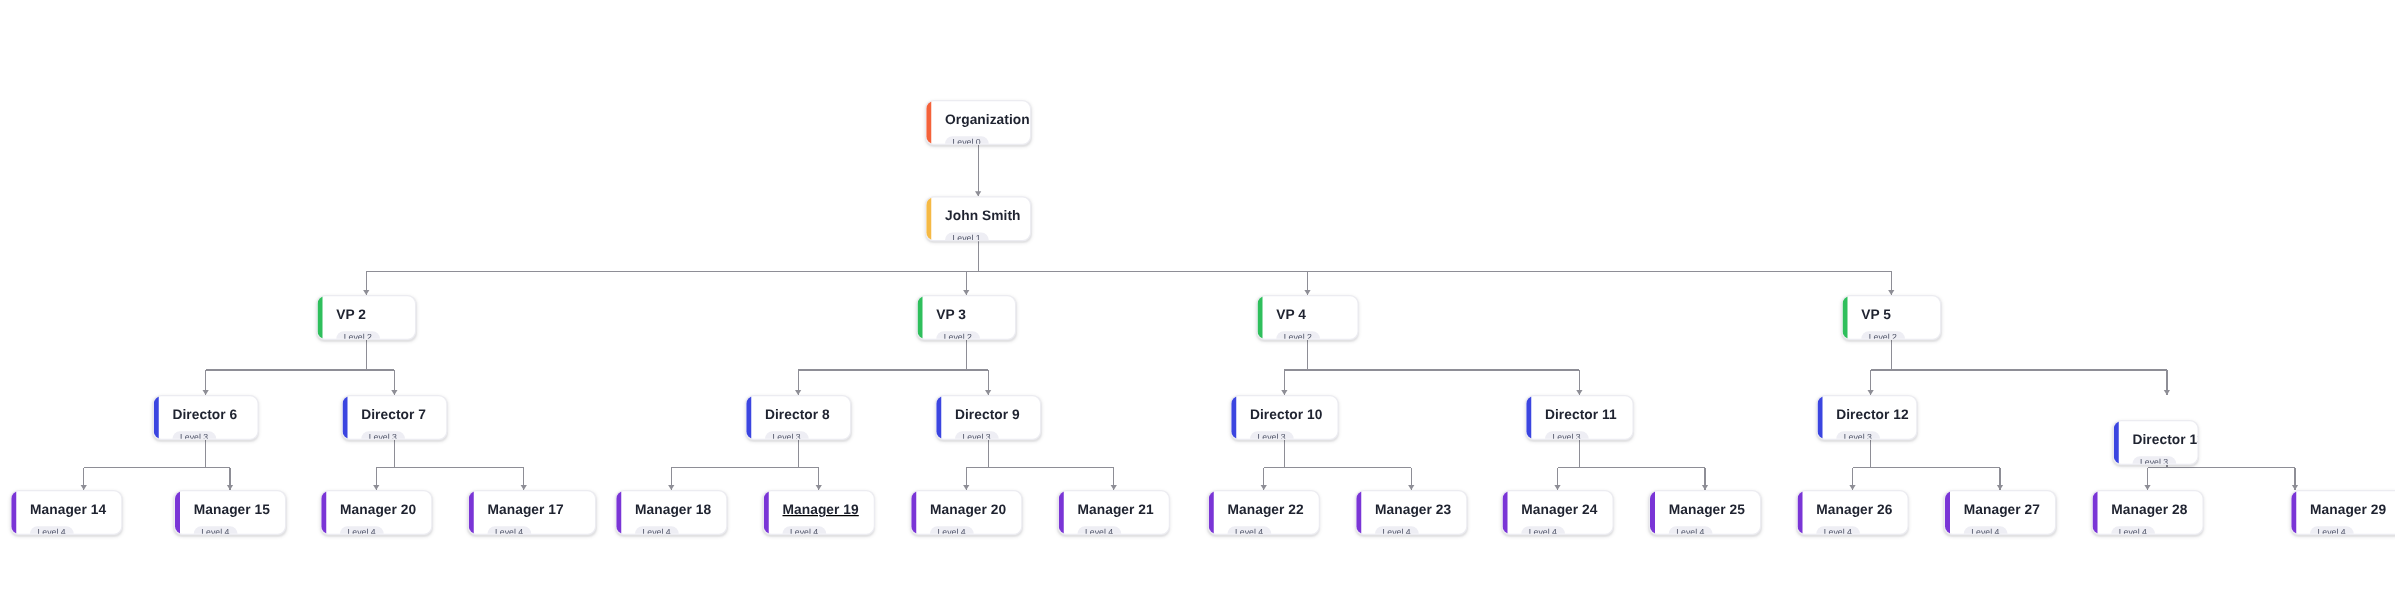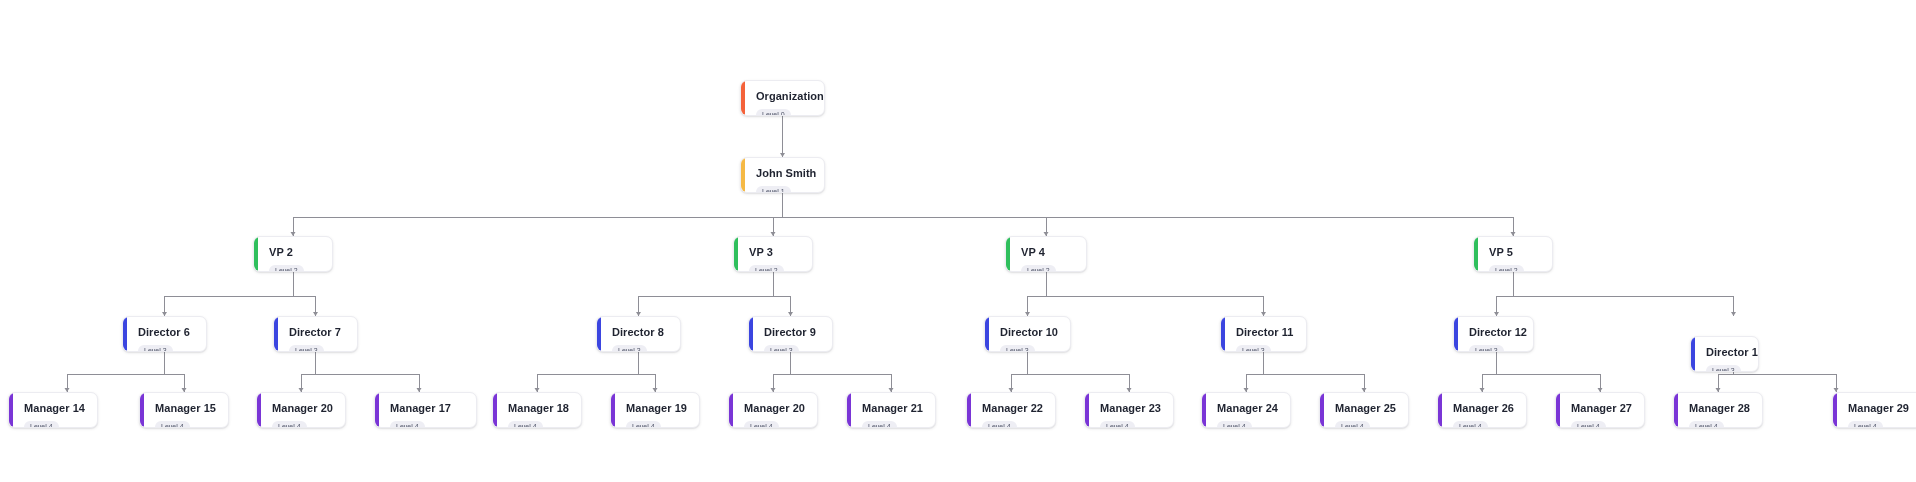--- a/index.html
+++ b/index.html
@@ -233,21 +233,21 @@
         <div class="node-body"><div class="node-title">Manager 20</div><div class="node-badge">Level 4</div></div>
       </div>
       <div class="node" style="left: 374px; top: 392px; width: 103px; height: 36px;">
         <span class="accent" style="background: rgb(122, 53, 214);"></span>
         <div class="node-body"><div class="node-title">Manager 17</div><div class="node-badge">Level 4</div></div>
       </div>
       <div class="node" style="left: 492px; top: 392px; width: 90px; height: 36px;">
         <span class="accent" style="background: rgb(122, 53, 214);"></span>
         <div class="node-body"><div class="node-title">Manager 18</div><div class="node-badge">Level 4</div></div>
       </div>
-      <div class="node" style="left: 610px; top: 392px; width: 90px; height: 36px;">
+      <div class="node" style="left: 610px; top: 392px; width: 90px; height: 36px; text-decoration: underline;">
         <span class="accent" style="background: rgb(122, 53, 214);"></span>
         <div class="node-body"><div class="node-title">Manager 19</div><div class="node-badge">Level 4</div></div>
       </div>
       <div class="node" style="left: 728px; top: 392px; width: 90px; height: 36px;">
         <span class="accent" style="background: rgb(122, 53, 214);"></span>
         <div class="node-body"><div class="node-title">Manager 20</div><div class="node-badge">Level 4</div></div>
       </div>
       <div class="node" style="left: 846px; top: 392px; width: 90px; height: 36px;">
         <span class="accent" style="background: rgb(122, 53, 214);"></span>
         <div class="node-body"><div class="node-title">Manager 21</div><div class="node-badge">Level 4</div></div>

